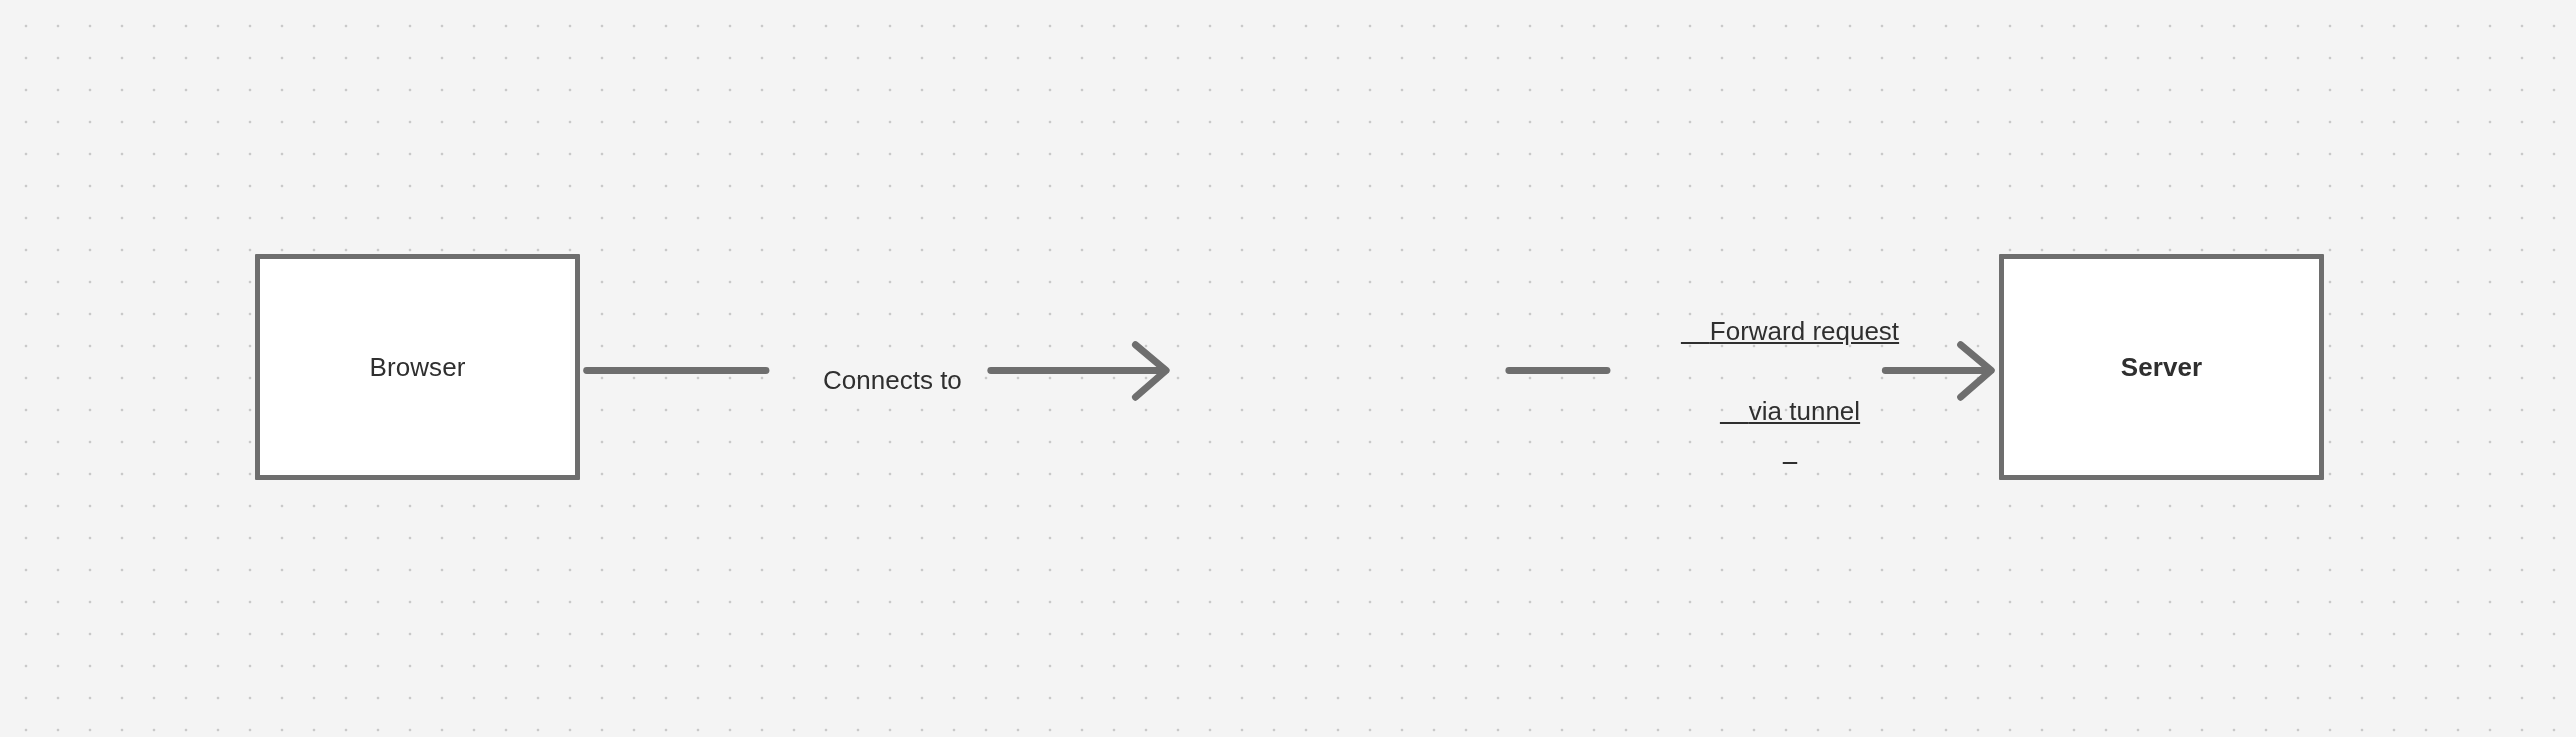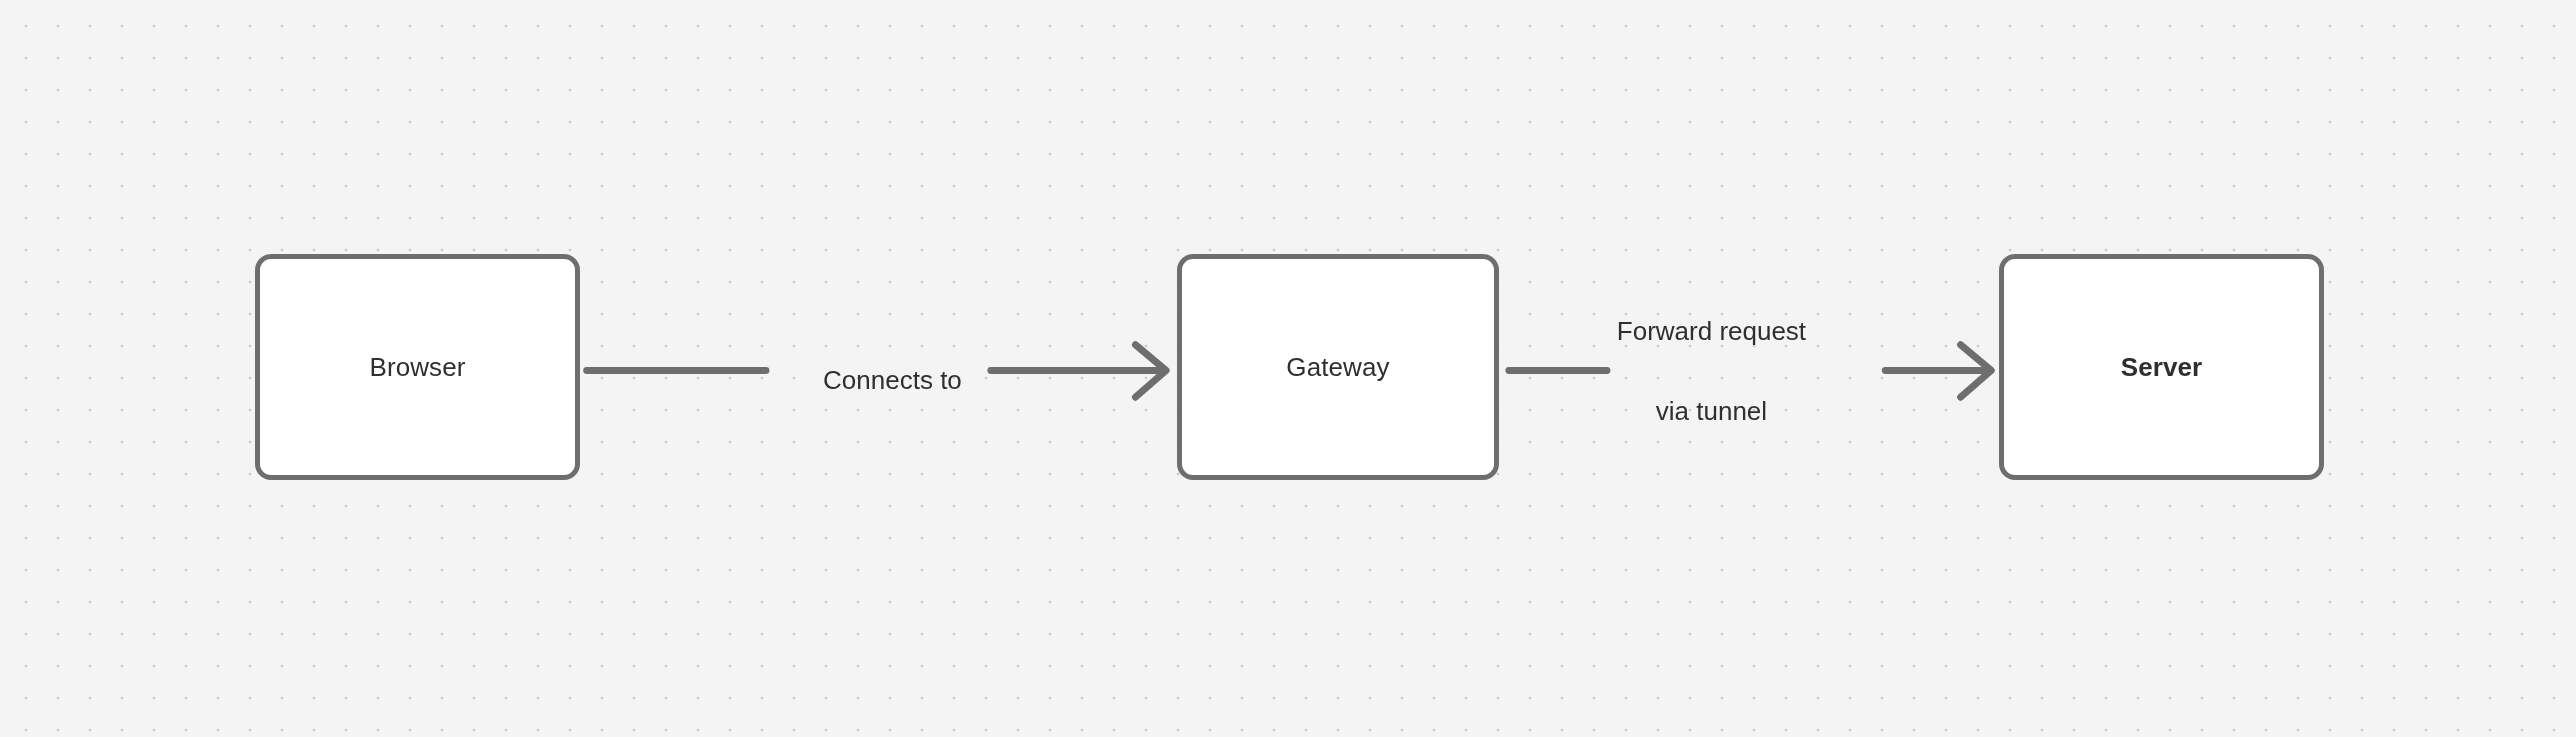--- a/index.html
+++ b/index.html
@@ -16,21 +16,21 @@
     background-size: 32px 32px;
     background-position: 10px 10px;
     overflow: hidden;
     font-family: "Liberation Sans", sans-serif;
   }
   .node {
     position: absolute;
     box-sizing: border-box;
     background: #ffffff;
     border: 5px solid #6e6e6e;
-    border-radius: 16px;
+    border-radius: 1px;
     display: flex;
     align-items: center;
     justify-content: center;
   }
   .node-label {
     font-family: "Liberation Sans", sans-serif;
     font-size: 26px;
     color: #2f2f2f;
     letter-spacing: 0.1px;
     line-height: 1;
@@ -82,31 +82,28 @@
 
     <line class="edge-line" x1="1523" y1="374" x2="1622" y2="374"></line>
     <line class="edge-line" x1="1903" y1="374" x2="2006" y2="374"></line>
     <polyline class="edge-head" points="1979,348 2010,374 1979,401"></polyline>
   </svg>
 
   <div class="node" style="left:255px; top:254px; width:325px; height:226px;">
     <span class="node-label">Browser</span>
   </div>
 
-  <div class="node" style="left:1177px; top:254px; width:322px; height:226px;">
-    <span class="node-label">Gateway</span>
-  </div>
 
   <div class="node" style="left:1999px; top:254px; width:325px; height:226px;font-weight:bold;">
     <span class="node-label">Server</span>
   </div>
 
   <div class="edge-label" style="left:878px; top:380px;">
     <span>Connects to</span>
   </div>
 
-  <div class="edge-label" style="left:1697px; top:371px;">
+  <div class="edge-label" style="left:1790px; top:371px;text-decoration:underline;">
     <span>Forward request</span><br>
     <span>via tunnel</span>
   </div>
 
 </div>
 
 
 </body></html>

